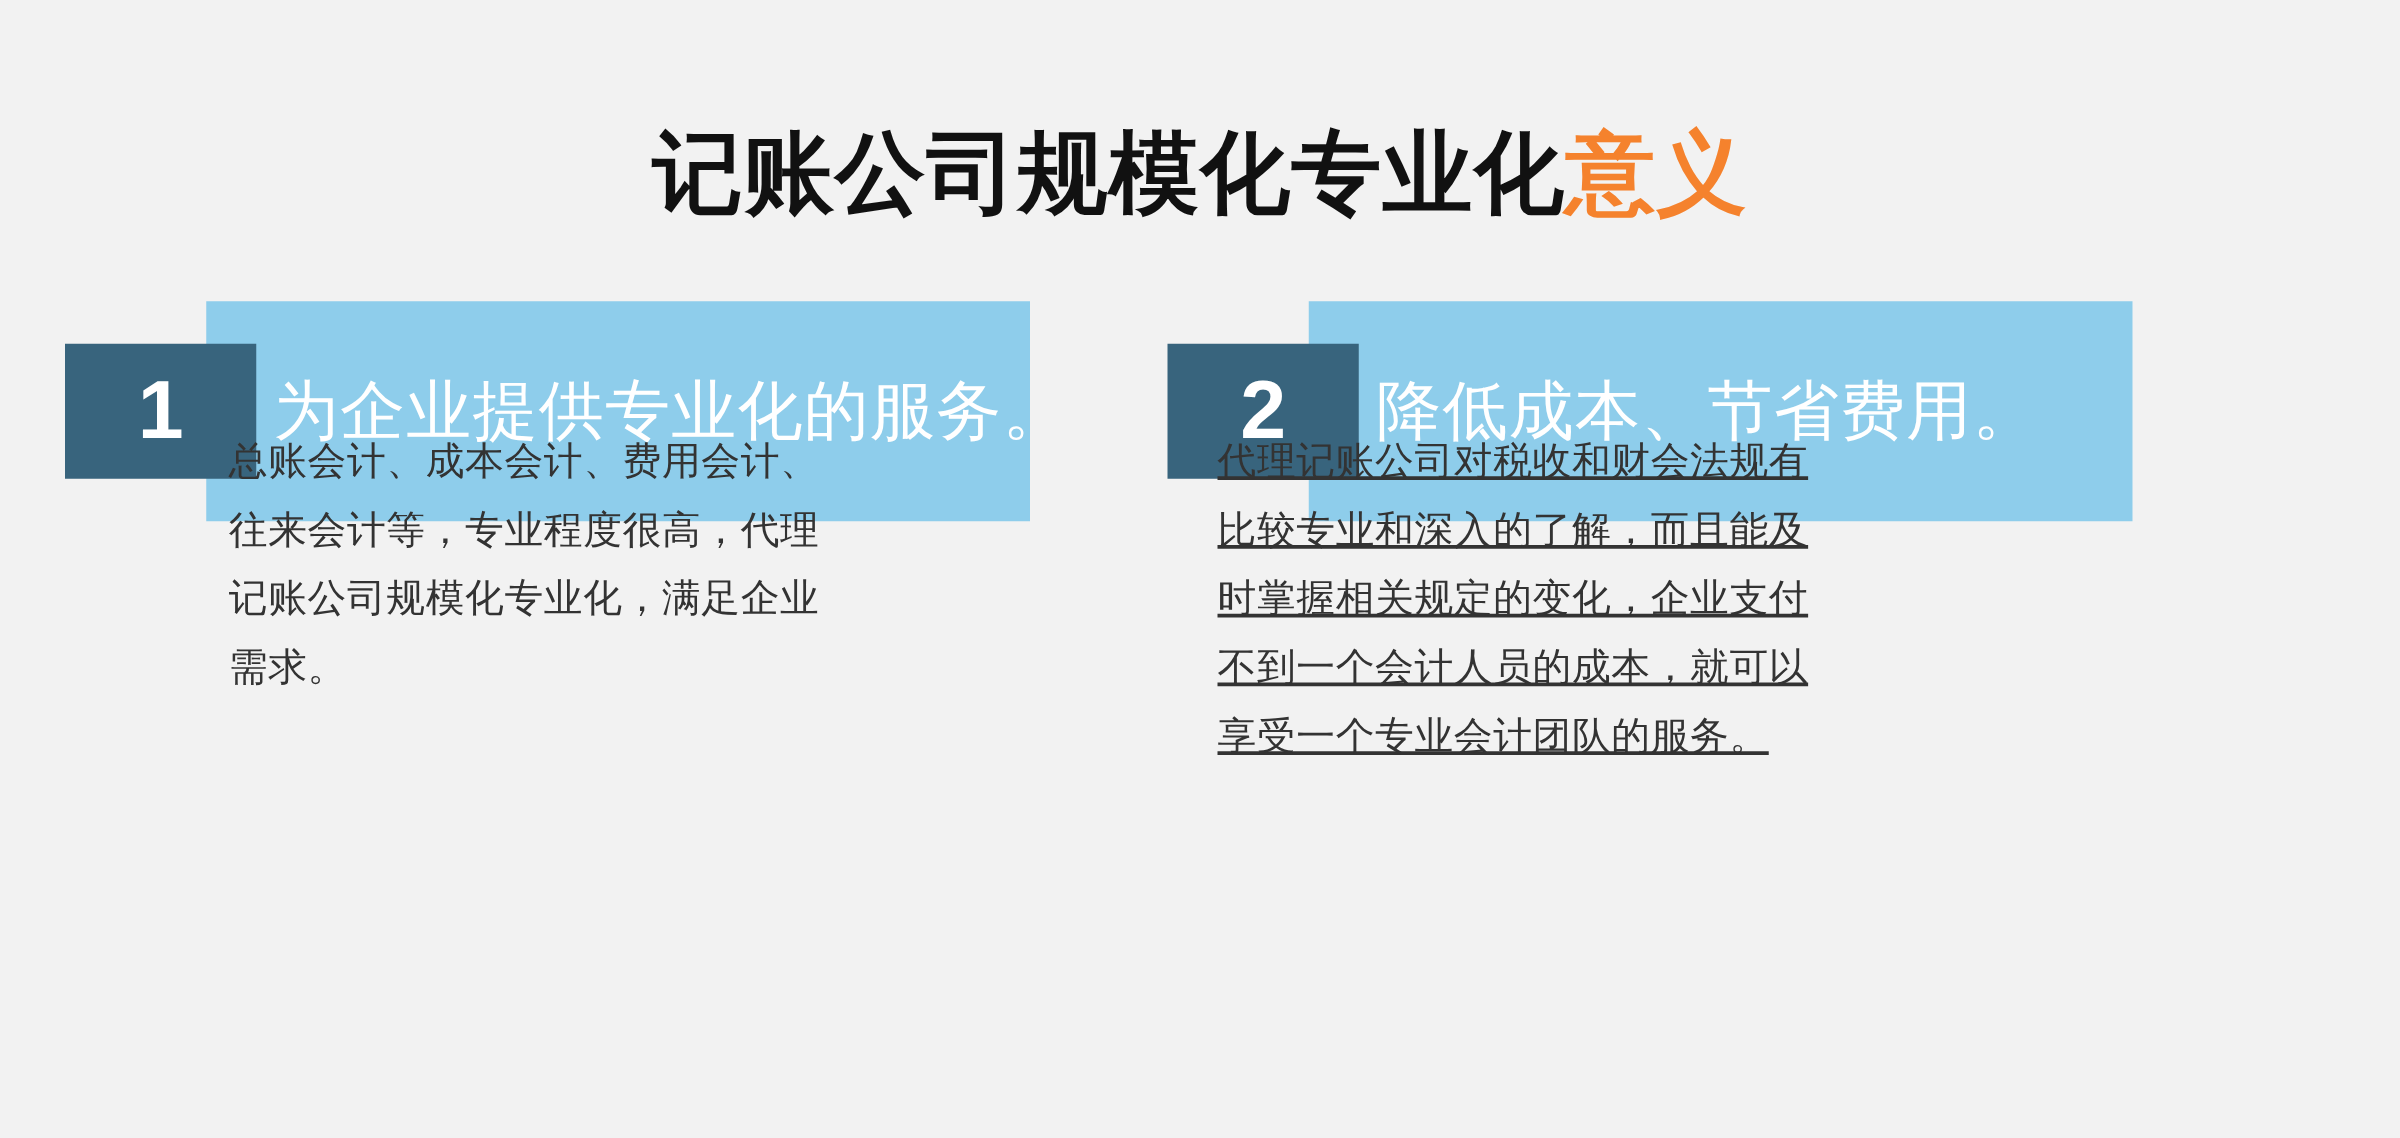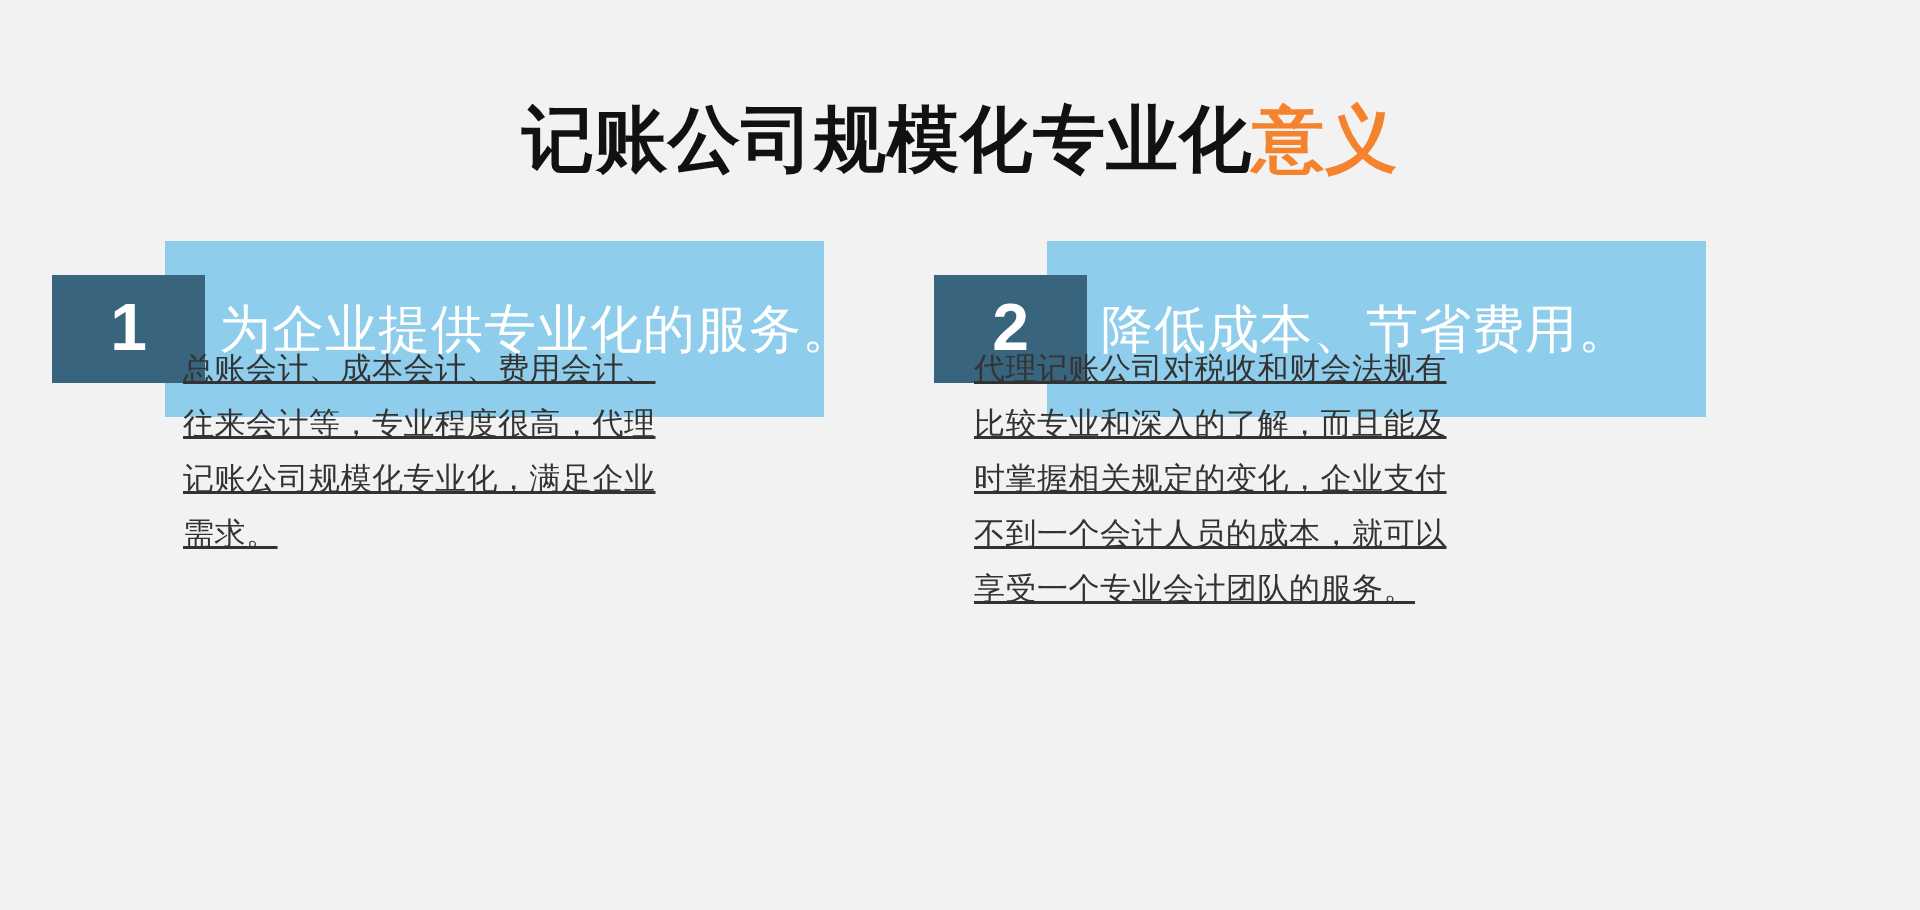--- a/index.html
+++ b/index.html
@@ -99,21 +99,20 @@
     font-size: 31px;
     line-height: 55px;
     color: #333333;
     font-weight: 400;
     letter-spacing: 0.5px;
     white-space: pre-line;
   }
   .card-1 .body-text {
     left: 131px;
     width: 620px;
-    text-decoration: underline;
   }
   .card-2 .body-text {
     left: 40px;
     width: 620px;
     text-decoration: underline;
   }
 </style>
 </head>
 <body>
 

